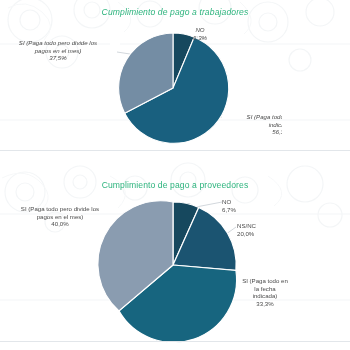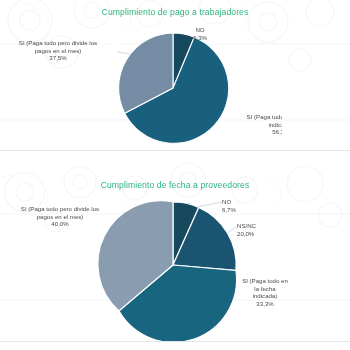--- a/index.html
+++ b/index.html
@@ -28,20 +28,21 @@
     width: 350px;
     height: 350px;
     pointer-events: none;
     opacity: 0.5;
   }
   .panel {
     position: absolute;
     left: 0;
     width: 282px;
     overflow: hidden;
+    font-style: italic;
   }
   #panel-top { top: 0; height: 150px; }
   #panel-bottom { top: 152px; height: 190px; }
   .divider {
     position: absolute;
     left: 0;
     width: 350px;
     height: 1px;
     background: #e2e6ea;
   }
@@ -152,21 +153,21 @@
     <div class="lbl lbl-c" id="t-lbl-right">SI (Paga todo en la fecha
 indicada)
 56,3%</div>
   </div>
 
   <div class="divider" id="divider-mid"></div>
 
   <div class="panel" id="panel-bottom">
   </div>
 
-  <div class="chart-title" id="title-bottom">Cumplimiento de fecha a proveedores</div>
+  <div class="chart-title" id="title-bottom">Cumplimiento de pago a proveedores</div>
 
   <svg class="pie-svg" width="350" height="350" viewBox="0 0 350 350" style="top:0;left:0;">
 
     <path d="M118 218 L132 222 L142 230" stroke="#c7cdd3" stroke-width="0.8" fill="none"></path>
     <path d="M196 207 L222 202" stroke="#c7cdd3" stroke-width="0.8" fill="none"></path>
     <path d="M222 237 L236 227" stroke="#c7cdd3" stroke-width="0.8" fill="none"></path>
     <path d="M222 295 L232 292" stroke="#c7cdd3" stroke-width="0.8" fill="none"></path>
 
     <path d="M 173 265 L 173 202 A 63 63 0 0 1 198.74 207.48 Z" fill="#16485e" stroke="#ffffff" stroke-width="1.2"></path>
 

